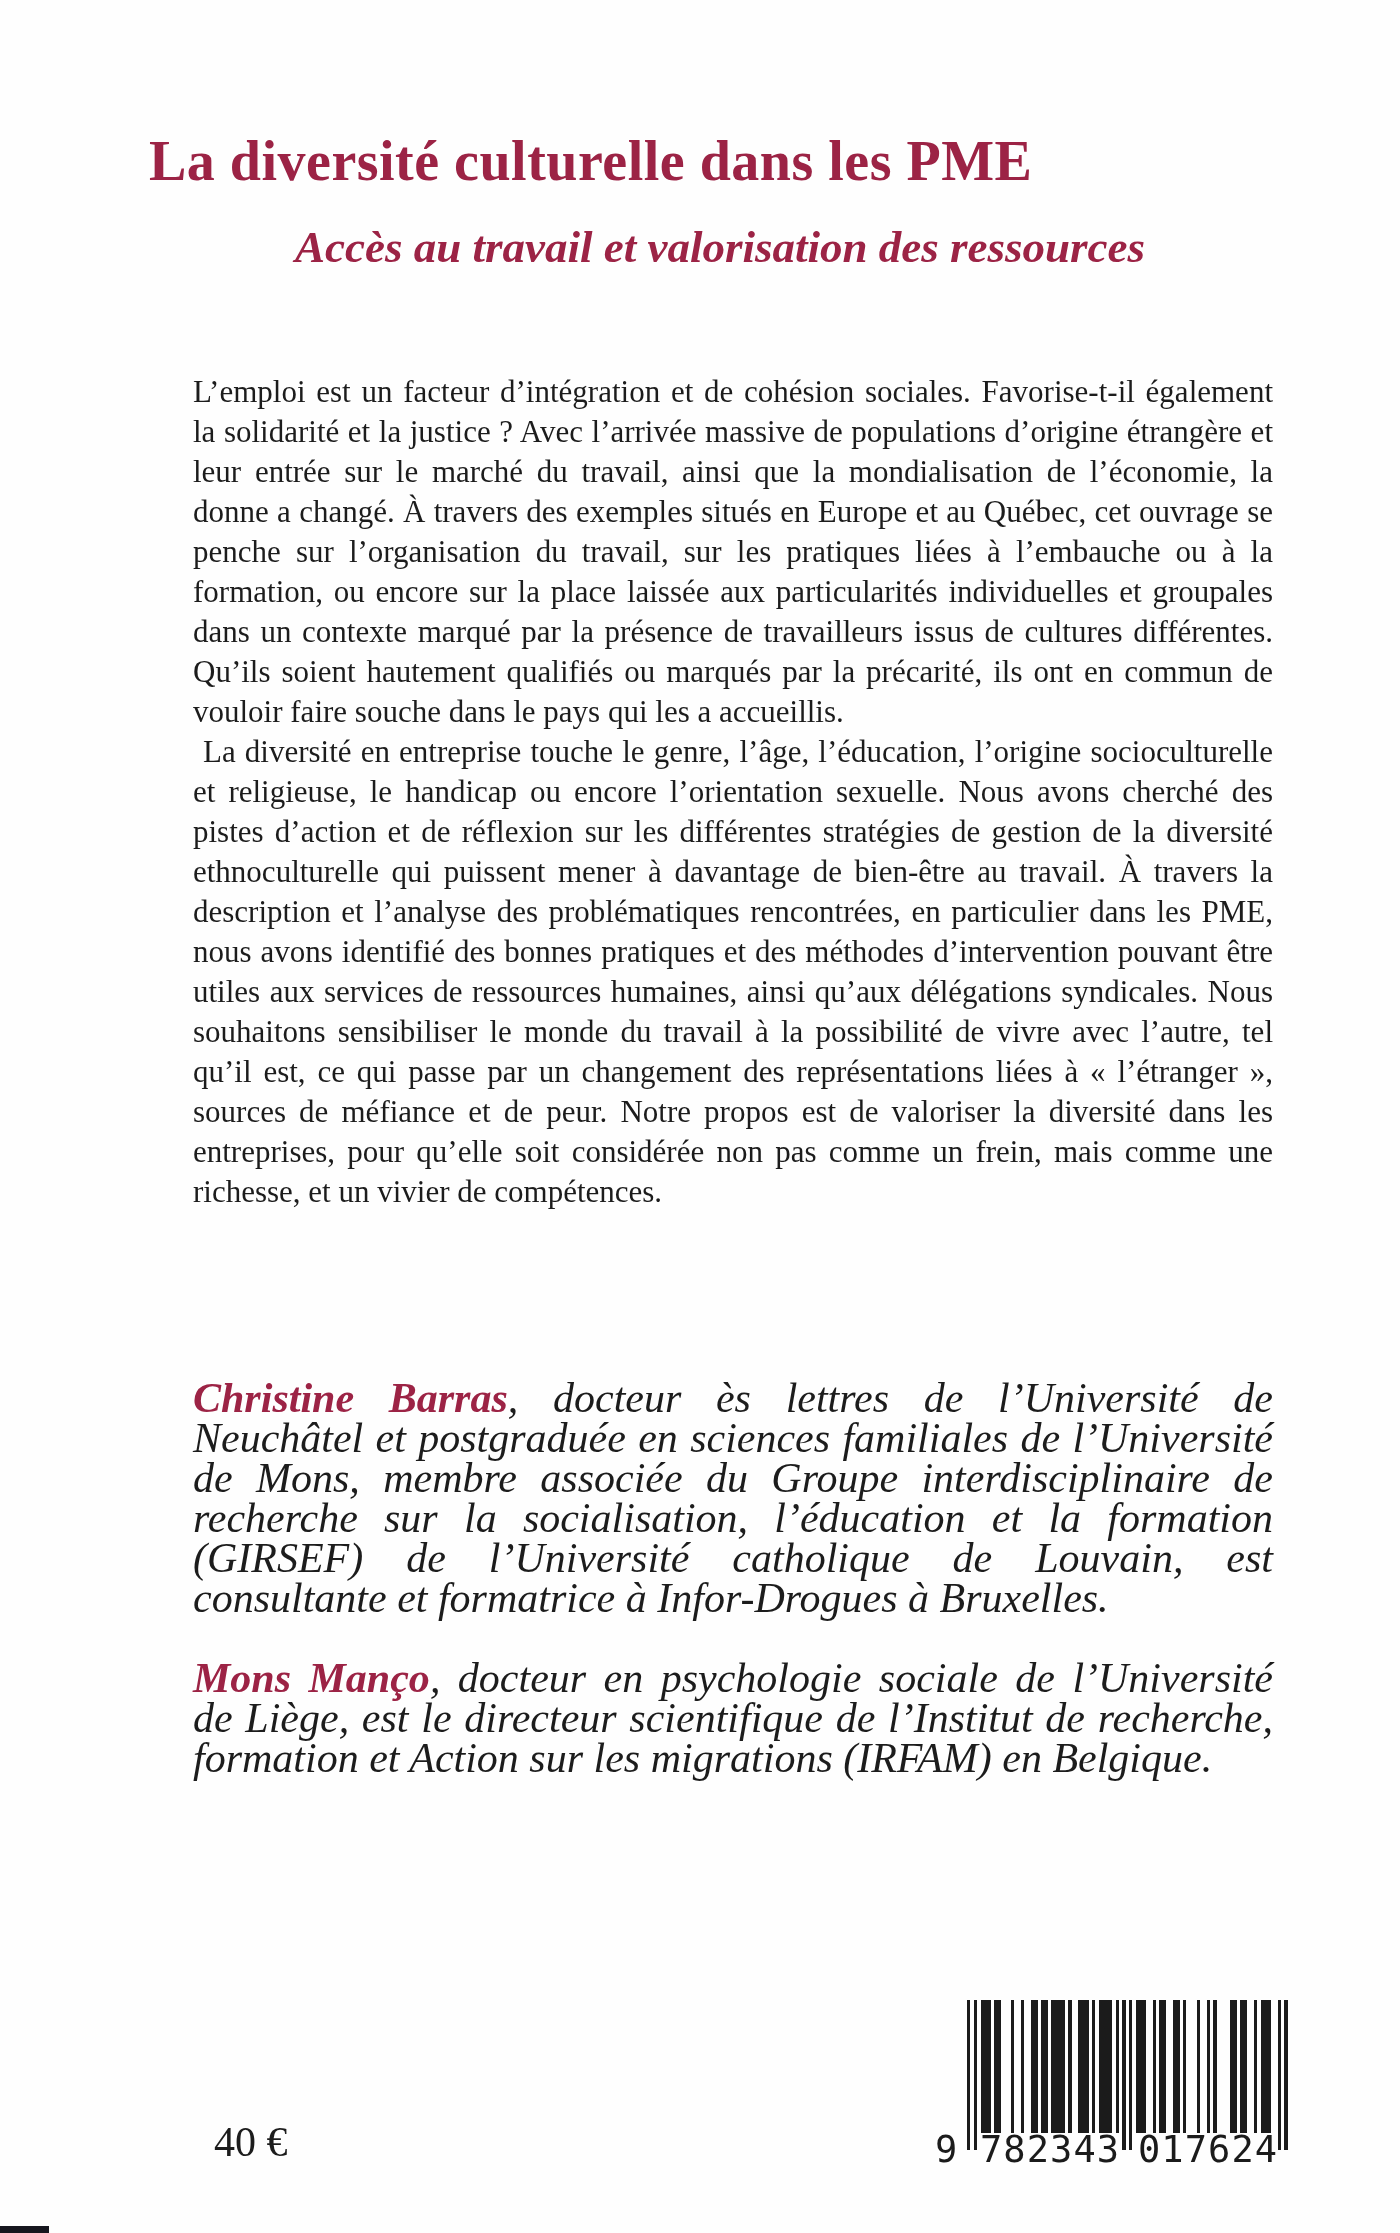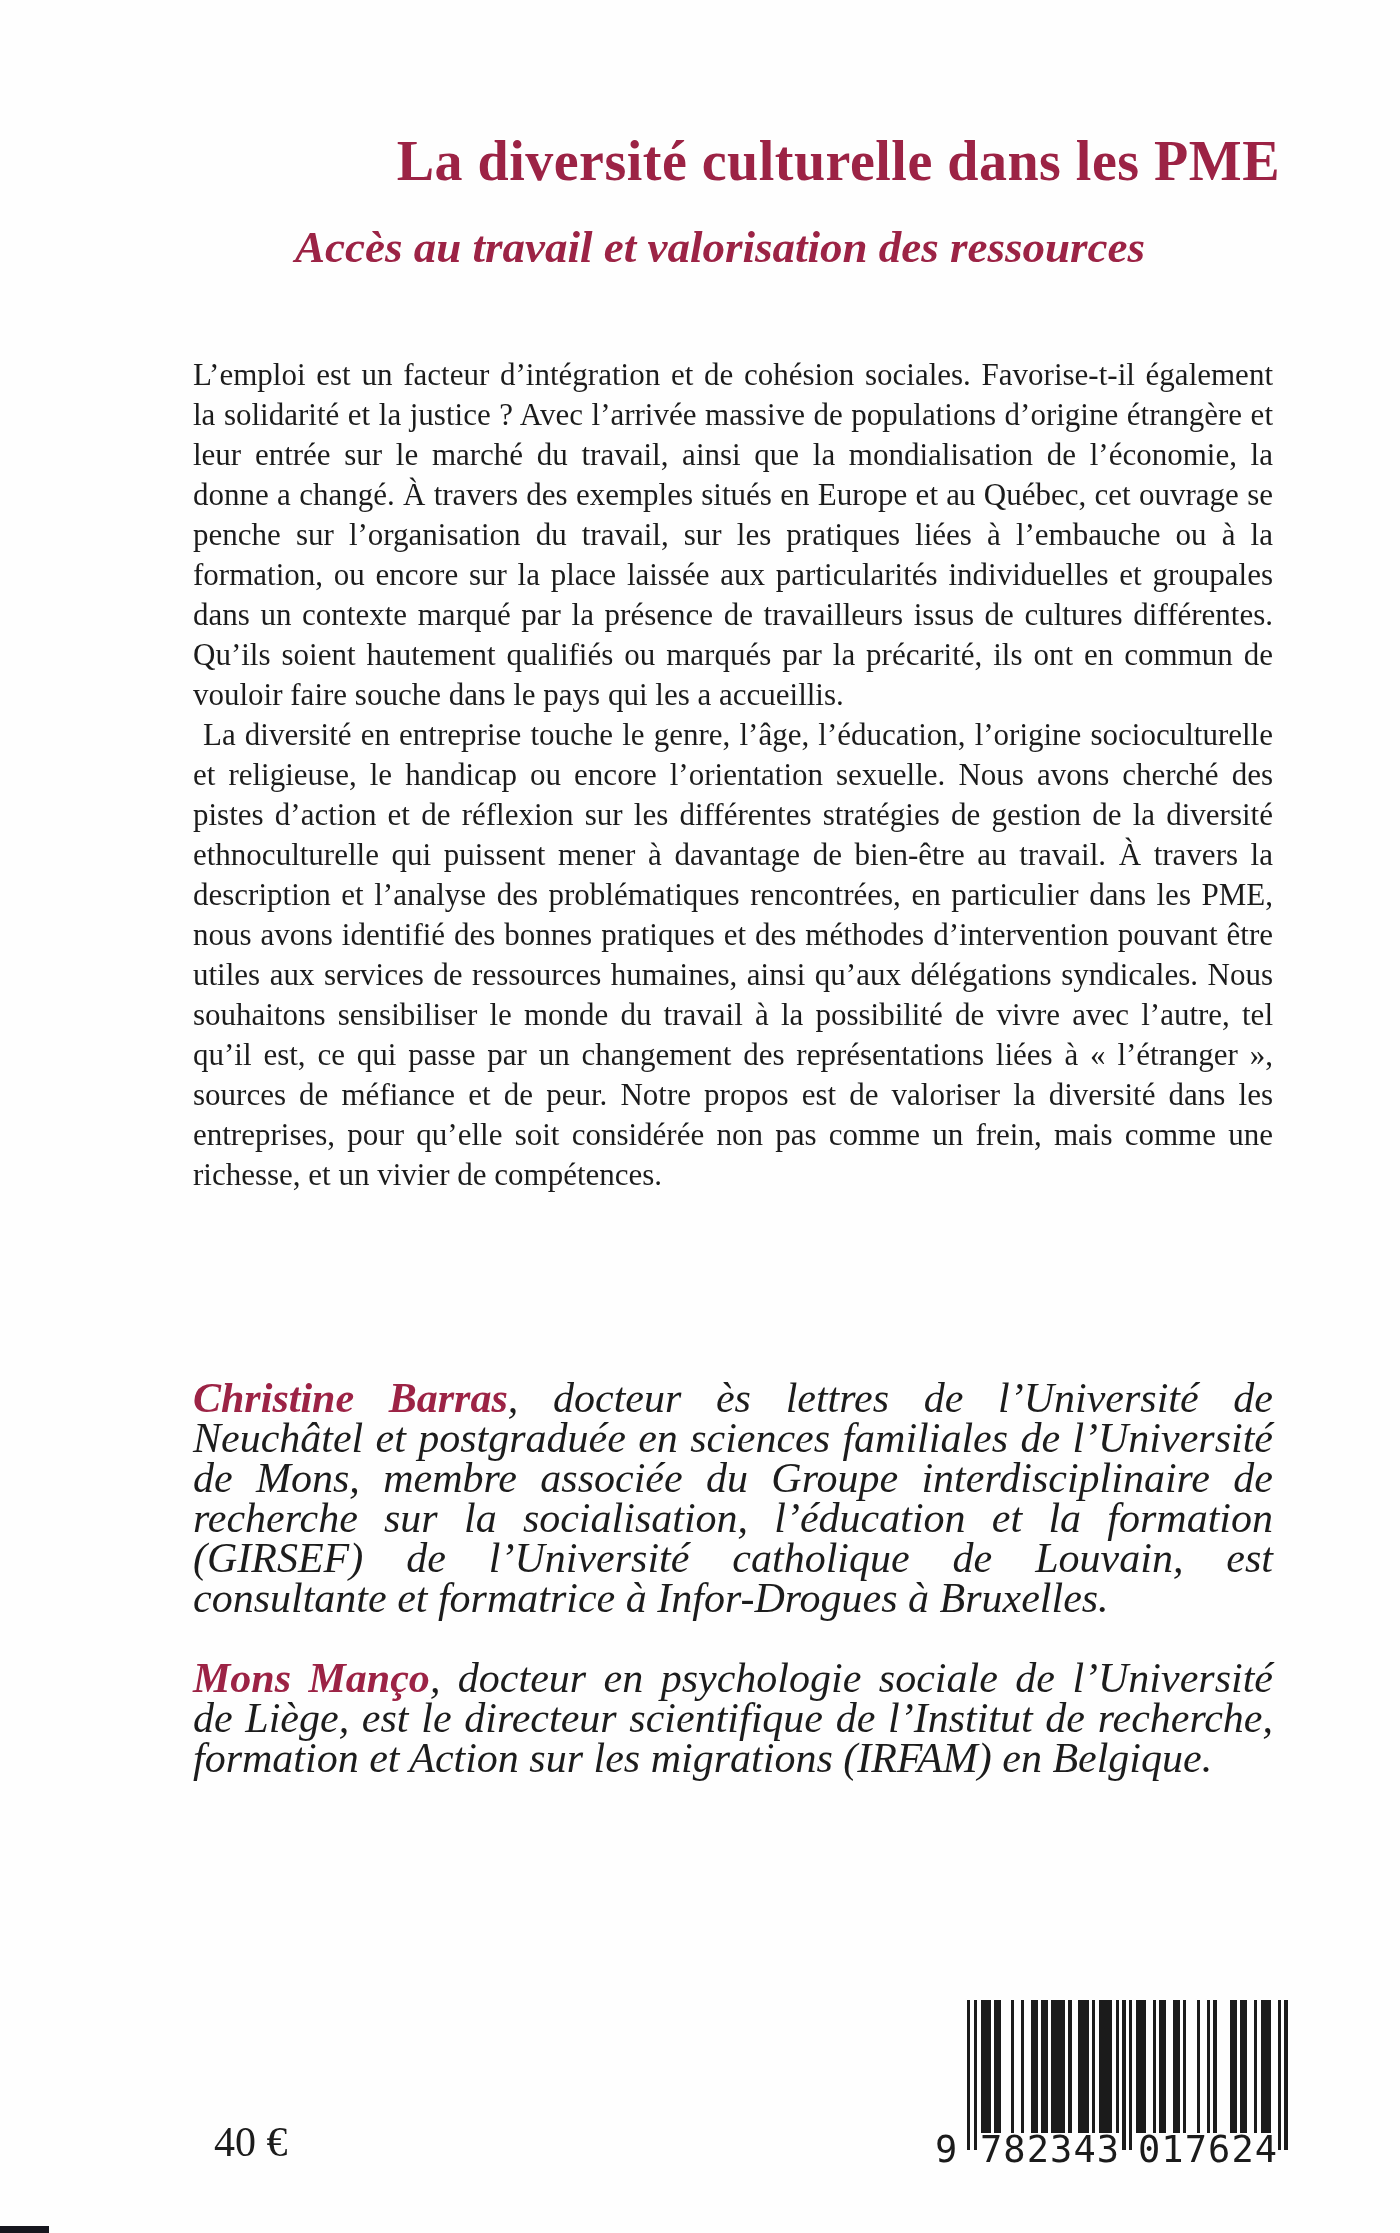--- a/index.html
+++ b/index.html
@@ -9,41 +9,41 @@
     height: 2233px;
     margin: 0 auto;
     background: #fefefe;
     font-family: "Liberation Serif", serif;
     color: #1c1c1c;
     overflow: hidden;
   }
   .book-title {
     position: absolute;
     top: 84px;
-    left: 160px;
+    left: 149px;
     width: 1120px;
-    text-align: right;
+    text-align: left;
     font-size: 56px;
     font-weight: bold;
     letter-spacing: 0.5px;
     margin-top: 45px;
   }
   .book-subtitle {
     position: absolute;
     top: 184px;
     left: 160px;
     width: 1120px;
     text-align: center;
     font-size: 45px;
     font-weight: bold;
     font-style: italic;
   }
   .synopsis {
     position: absolute;
-    top: 355px;
+    top: 372px;
     left: 193px;
     width: 1080px;
     font-size: 31px;
     line-height: 40px;
     text-align: justify;
   }
   .synopsis p { margin: 0; }
   .synopsis p + p { text-indent: 10px; }
   .bio {
     position: absolute;

